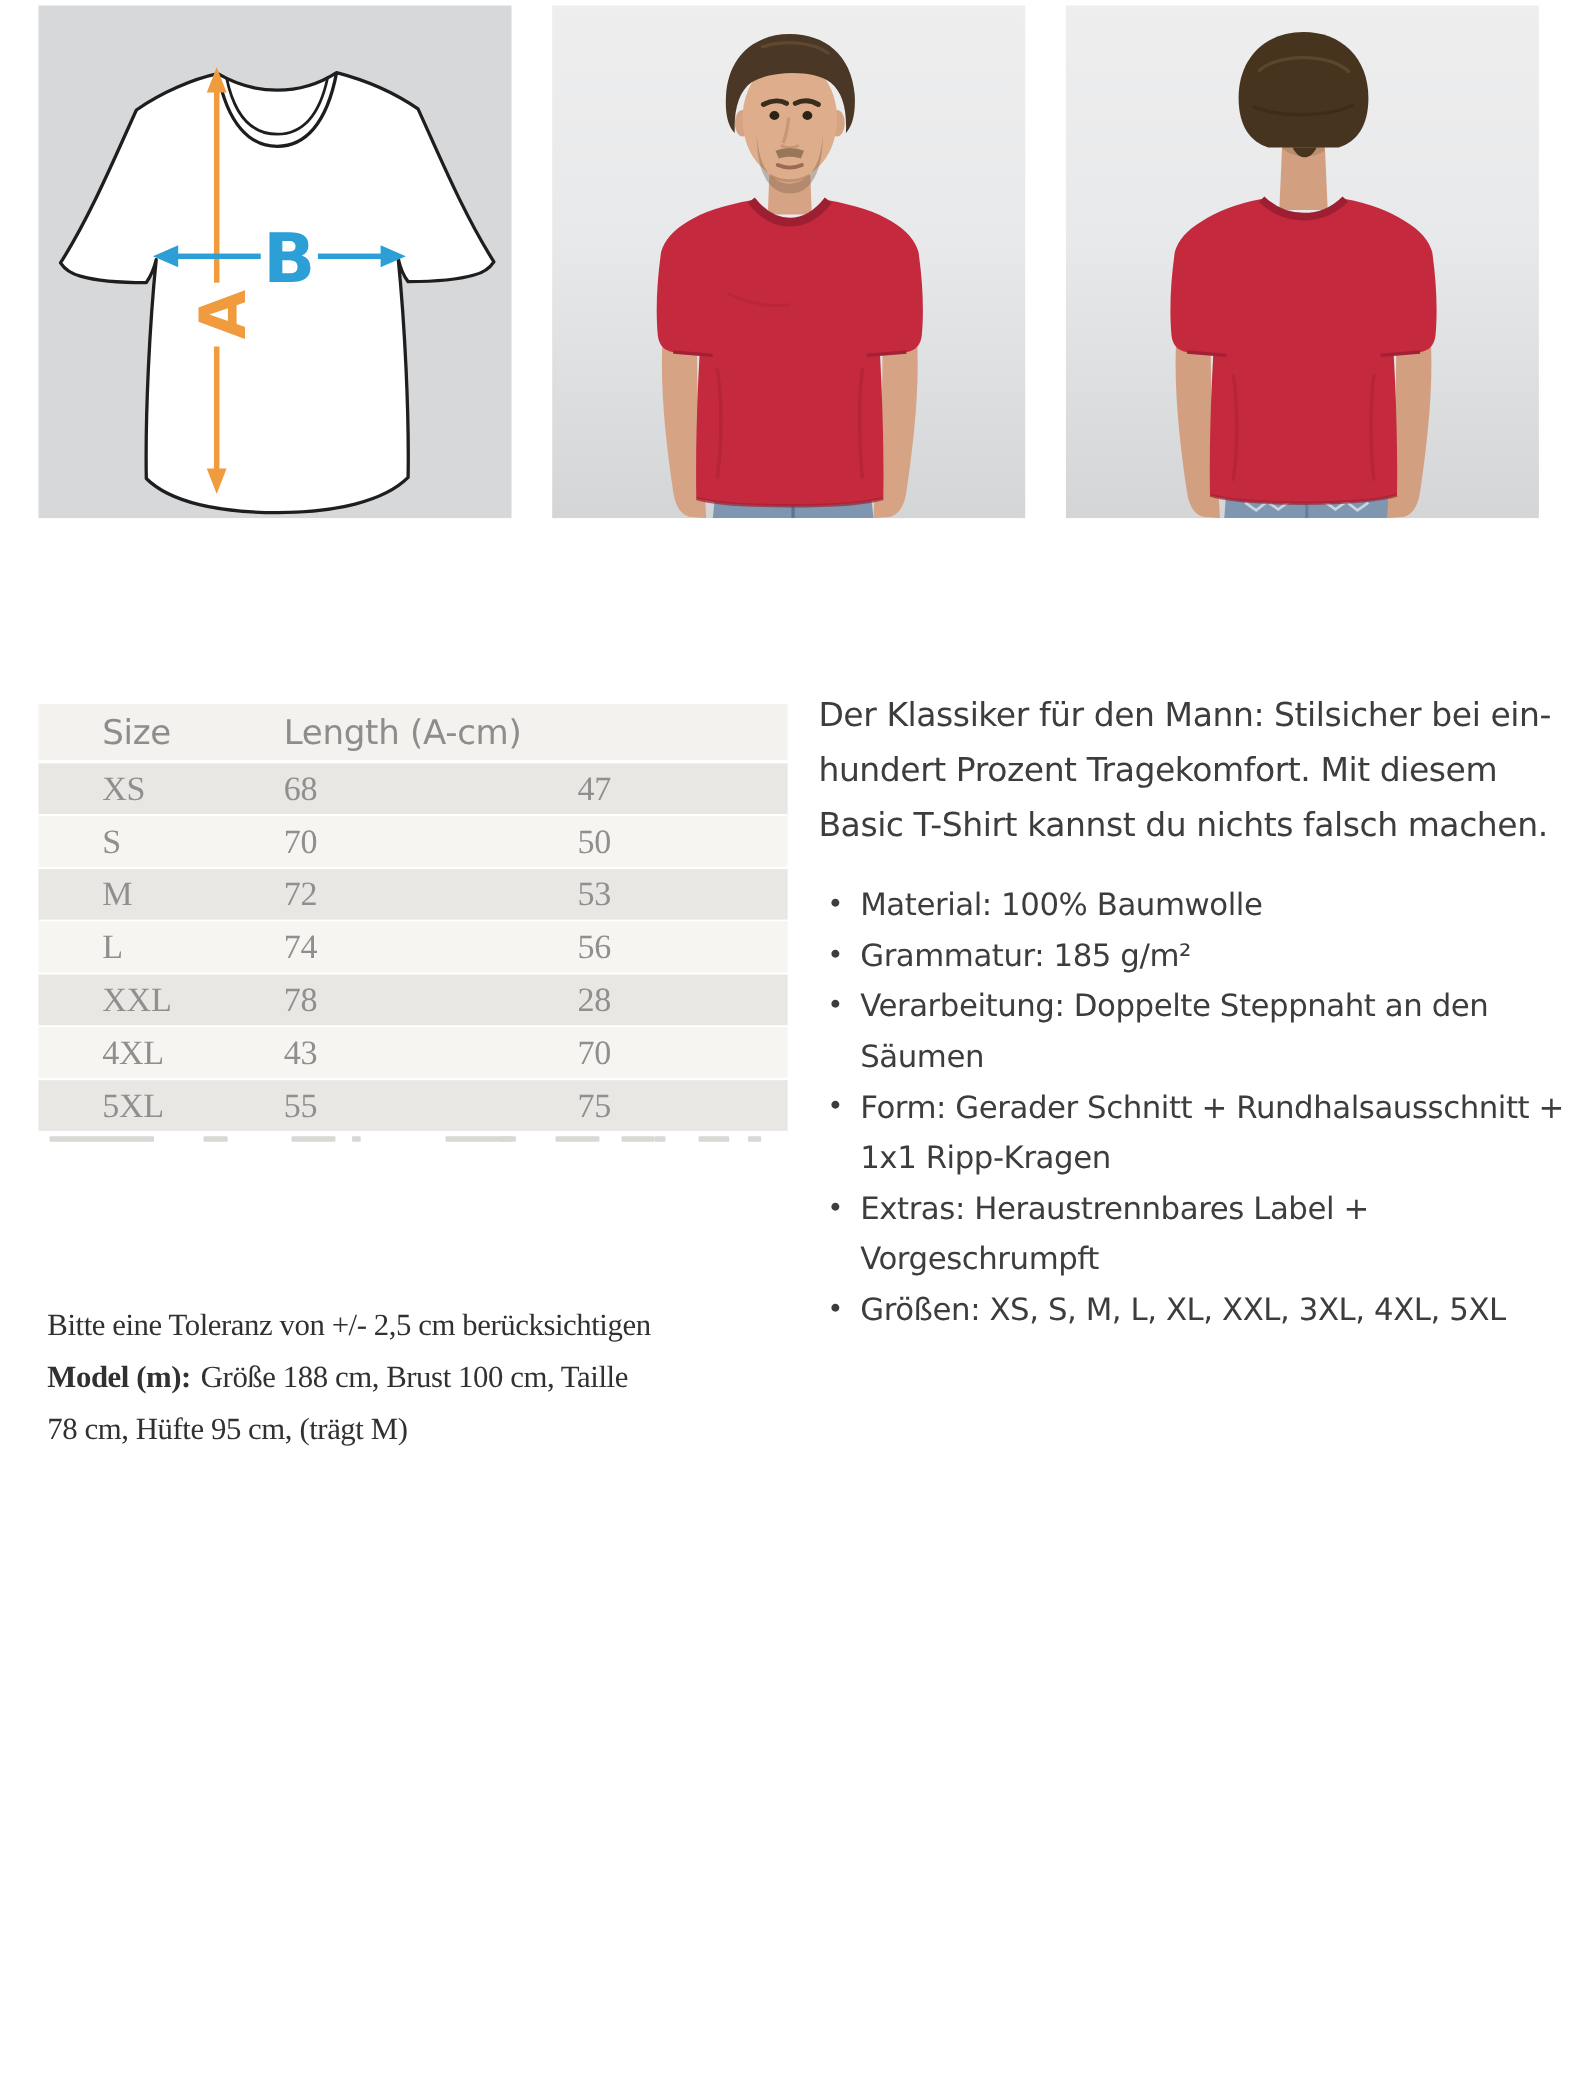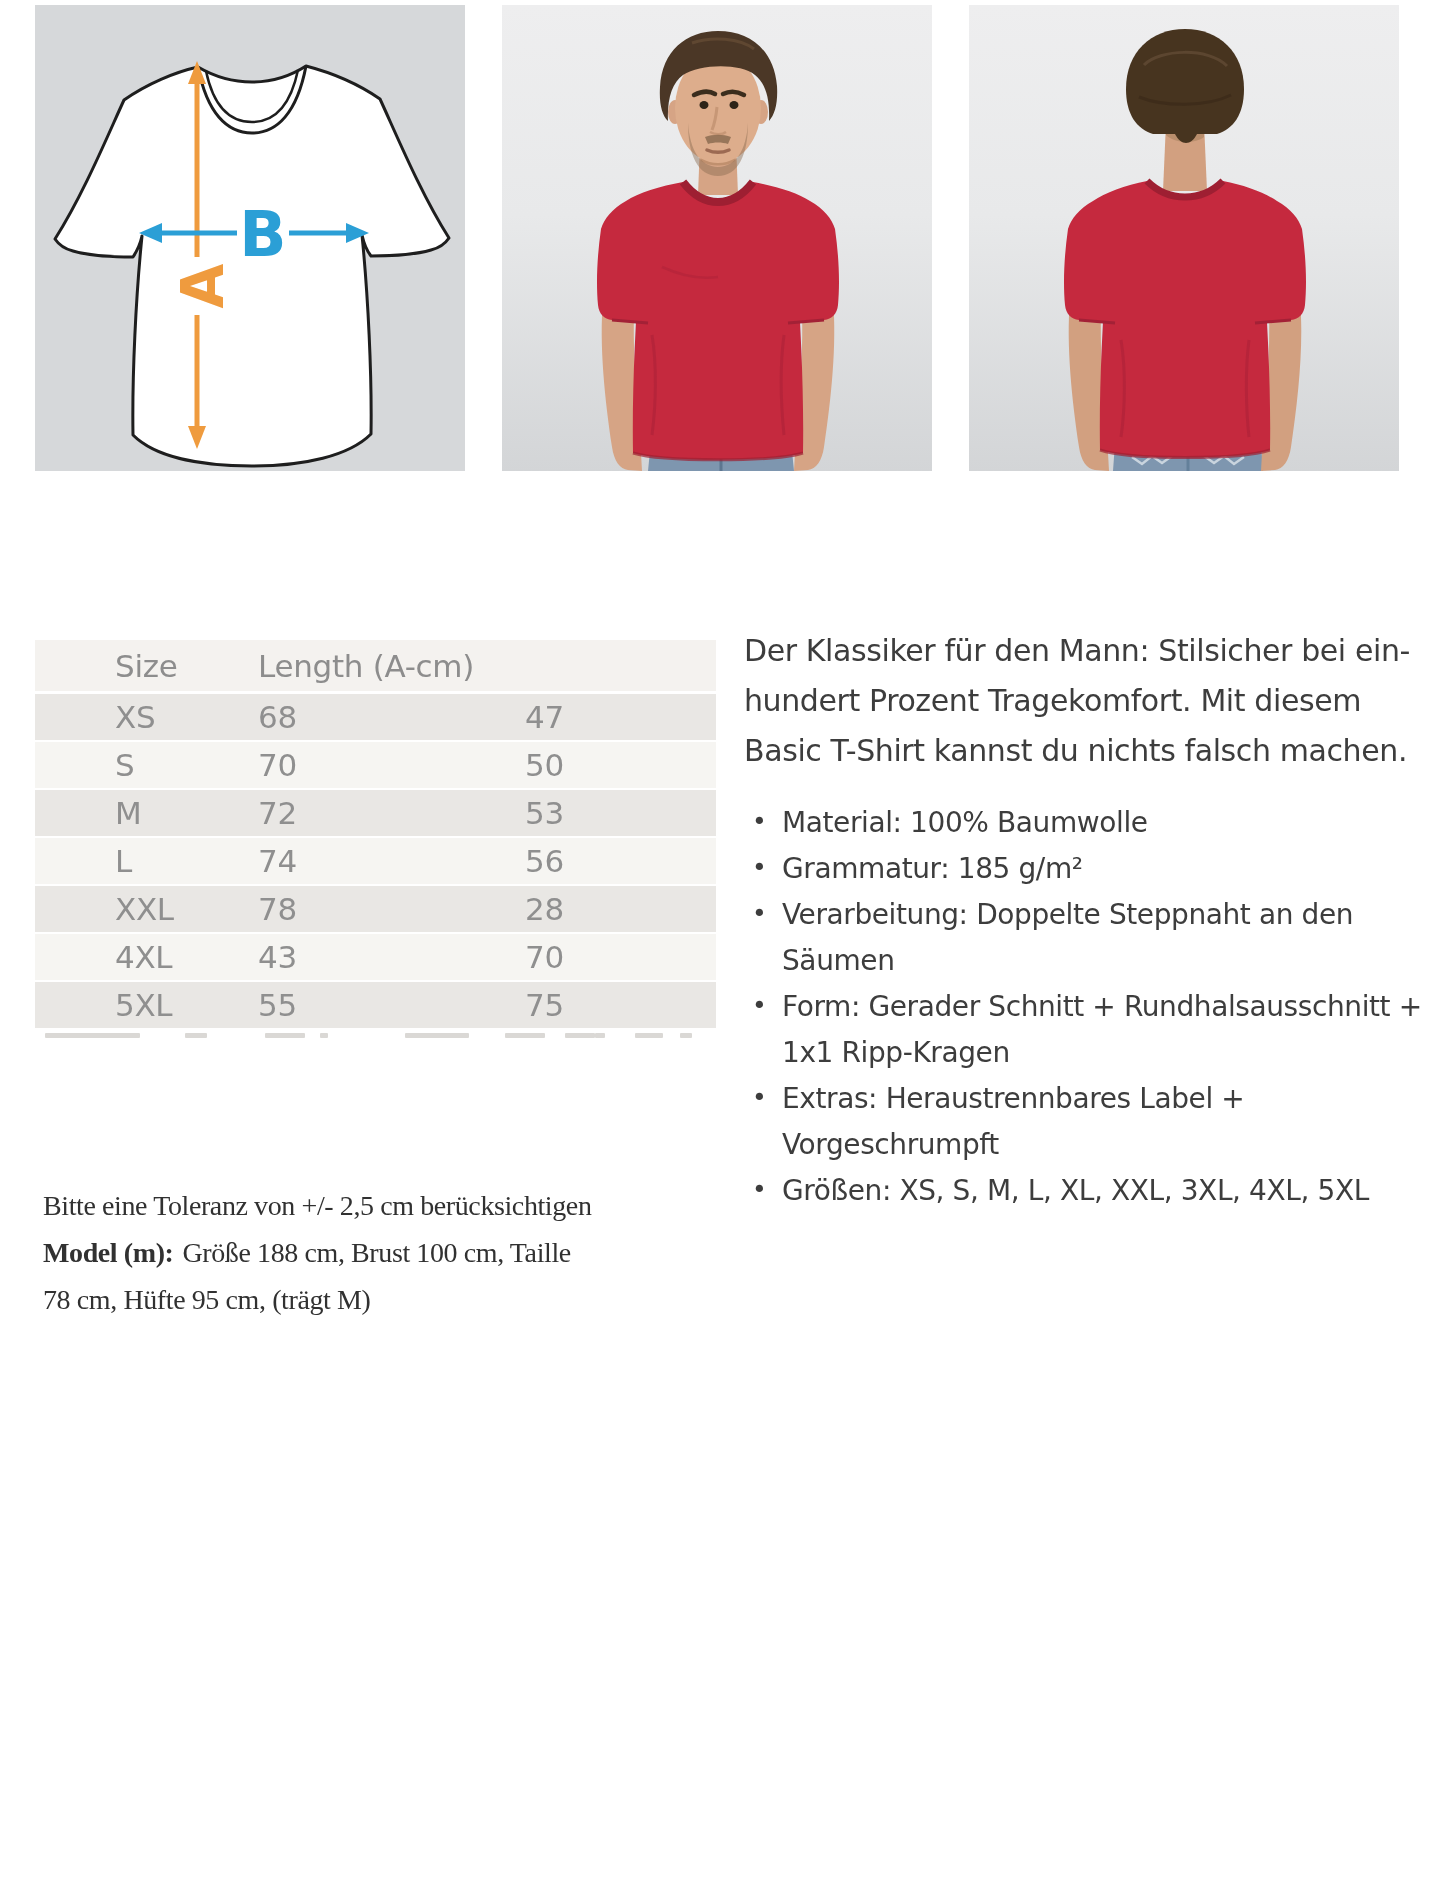--- a/index.html
+++ b/index.html
@@ -14,24 +14,24 @@
   .panel.diagram { background:#d6d8da; }
   .panel.photo { background:linear-gradient(180deg,#eeeeef 0%,#e8e9ea 45%,#d3d5d7 100%); }
   .panel svg { display:block; width:430px; height:466px; }
 
   
   .size-table { position:absolute; left:35px; top:640px; width:681px; }
   .trow { display:grid; grid-template-columns:223px 267px 1fr; align-items:center; }
   .thead { background:#f4f2ef; height:51px; border-bottom:3px solid #ffffff;
            color:#8d8d8d; font-size:31px; letter-spacing:-0.3px; }
   .tbody .trow { height:46px; border-bottom:2px solid #ffffff;
-                 color:#8f8f8f; font-size:31px; letter-spacing:-0.3px; }
+                 color:#8f8f8f; font-size:31px; letter-spacing:-0.3px;font-family:Liberation Serif, serif; }
   .tbody .trow:nth-child(odd)  { background:#e9e7e4; }
   .tbody .trow:nth-child(even) { background:#f6f5f2; }
-  .tcell:first-child { padding-left:58px;margin-left:22px; }
+  .tcell:first-child { padding-left:58px; }
   .cutoff-strip { position:relative; height:16px; background:#ffffff; }
   .cutoff-strip i { position:absolute; top:3px; height:5px; background:#dad8d5; border-radius:1px; }
 
   
   .description { position:absolute; left:744px; top:626px; width:710px; color:#3d3d3d; }
   .intro { margin:0; font-size:30px; line-height:50px; letter-spacing:-0.4px; white-space:pre-line; }
   .feature-list { margin:24px 0 0 0; padding:0; list-style:none;
                   font-size:28px; line-height:46px; letter-spacing:-0.4px; }
   .feature-list li { position:relative; padding-left:38px; }
   .feature-list li::before { content:"\2022"; position:absolute; left:8px; top:-1px;

